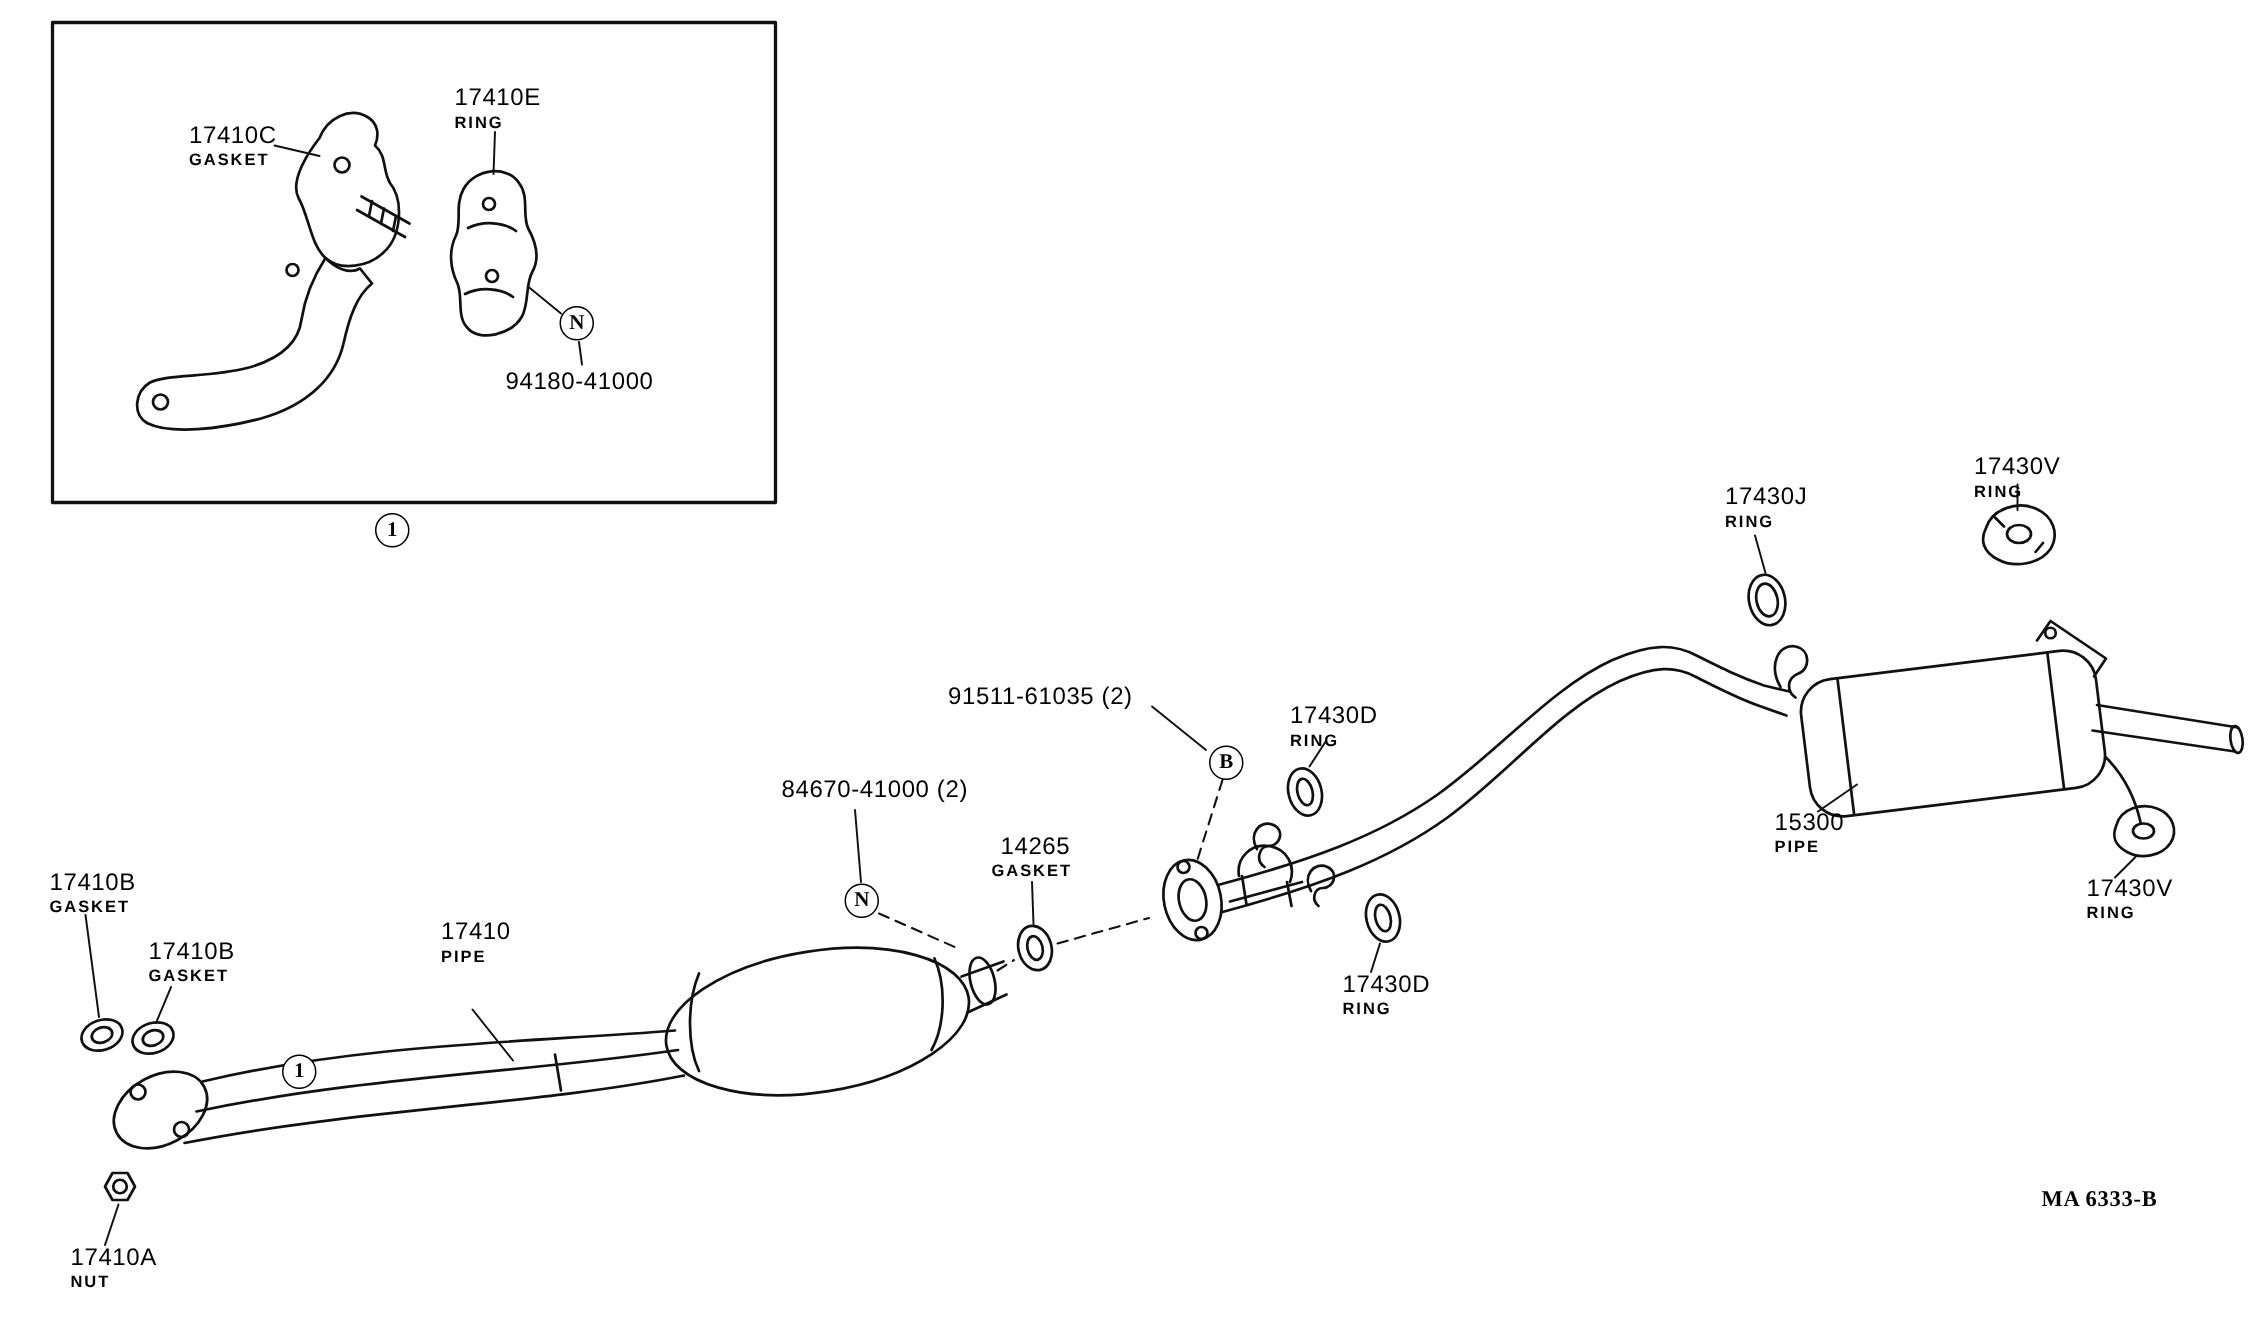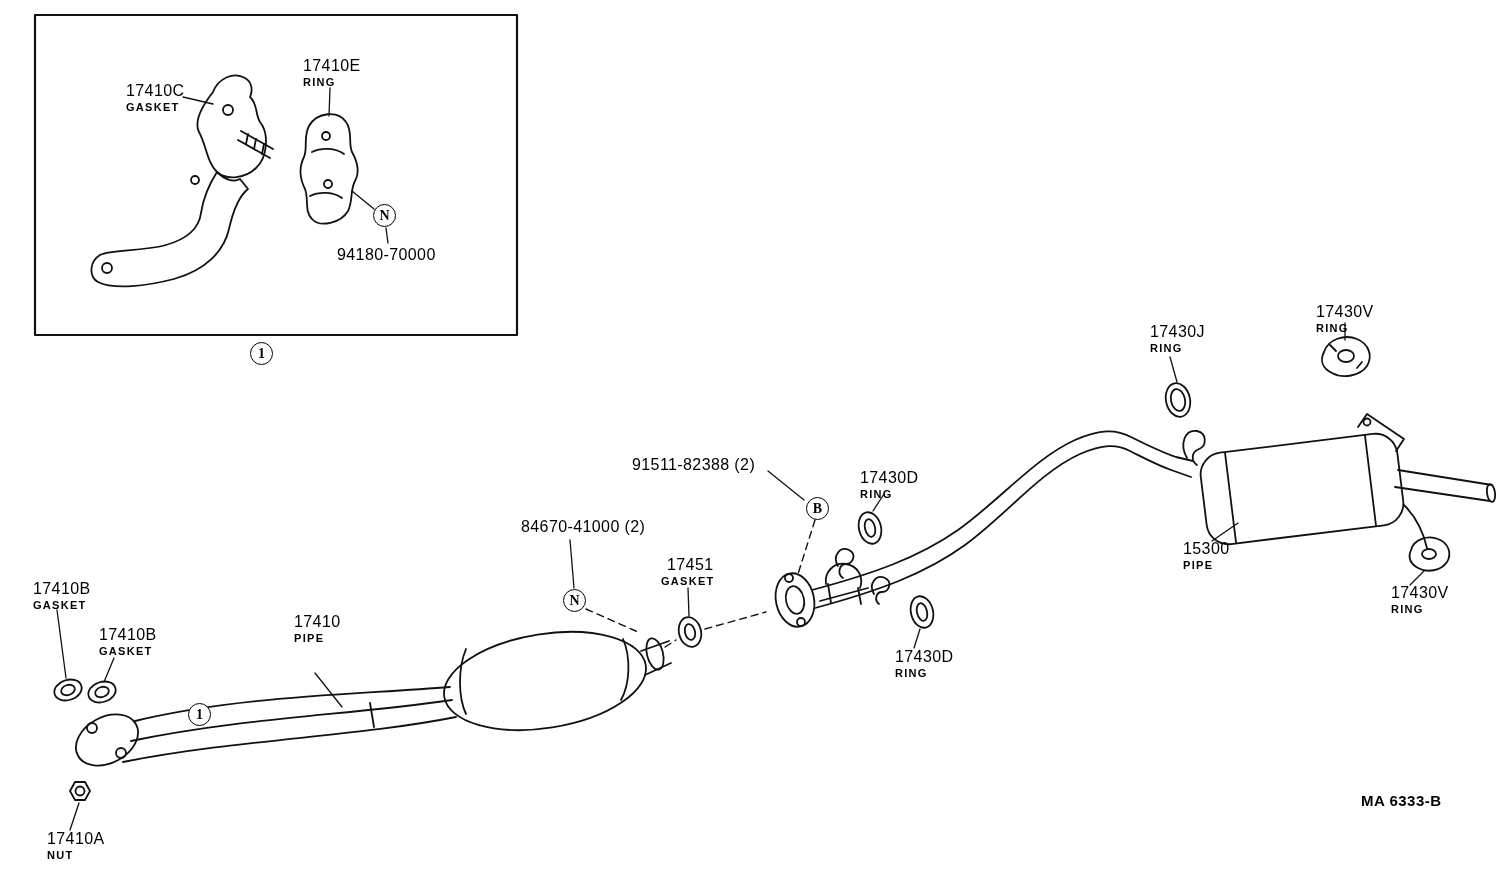--- a/index.html
+++ b/index.html
@@ -11,21 +11,21 @@
   svg.art { position:absolute; left:0; top:0; }
   .label { position:absolute; line-height:1.05; white-space:nowrap; }
   .label .part { font-size:16px; font-weight:normal; letter-spacing:0.4px; }
   .label .desc { font-size:11px; font-weight:bold; letter-spacing:1.3px; margin-top:2px; }
   .callout {
     position:absolute; width:23px; height:23px; border:1.8px solid #000;
     border-radius:50%; display:flex; align-items:center; justify-content:center;
     font-size:14px; font-weight:bold; font-family:"Liberation Serif", serif;
     background:#fff;
   }
-  .drawing-code { position:absolute; font-size:15px; font-weight:bold; letter-spacing:0.5px; }
+  .drawing-code { position:absolute; font-size:15px; font-weight:bold; letter-spacing:0.5px;font-family:Liberation Serif, serif; }
 </style>
 </head>
 <body>
 
 <div class="canvas">
 
   <svg class="art" width="1512" height="890" viewBox="0 0 1512 890" fill="none" stroke="#111" stroke-width="1.8" stroke-linecap="round" stroke-linejoin="round">
 
     <g>
       <rect x="35" y="15" width="482" height="320" stroke-width="2.2"></rect>
@@ -183,43 +183,43 @@
 
   <div class="label" style="left:126px;top:83px">
     <div class="part">17410C</div>
     <div class="desc">GASKET</div>
   </div>
   <div class="label" style="left:303px;top:58px">
     <div class="part">17410E</div>
     <div class="desc">RING</div>
   </div>
   <div class="label" style="left:337px;top:247px">
-    <div class="part">94180-70000</div>
+    <div class="part">94180-41000</div>
   </div>
 
   <div class="label" style="left:1150px;top:324px">
     <div class="part">17430J</div>
     <div class="desc">RING</div>
   </div>
   <div class="label" style="left:1316px;top:304px">
     <div class="part">17430V</div>
     <div class="desc">RING</div>
   </div>
   <div class="label" style="left:632px;top:457px">
-    <div class="part">91511-82388 (2)</div>
+    <div class="part">91511-61035 (2)</div>
   </div>
   <div class="label" style="left:860px;top:470px">
     <div class="part">17430D</div>
     <div class="desc">RING</div>
   </div>
   <div class="label" style="left:521px;top:519px">
     <div class="part">84670-41000 (2)</div>
   </div>
   <div class="label" style="left:661px;top:557px">
-    <div class="part" style="padding-left:6px">17451</div>
+    <div class="part" style="padding-left:6px">14265</div>
     <div class="desc">GASKET</div>
   </div>
   <div class="label" style="left:1183px;top:541px">
     <div class="part">15300</div>
     <div class="desc">PIPE</div>
   </div>
   <div class="label" style="left:1391px;top:585px">
     <div class="part">17430V</div>
     <div class="desc">RING</div>
   </div>

